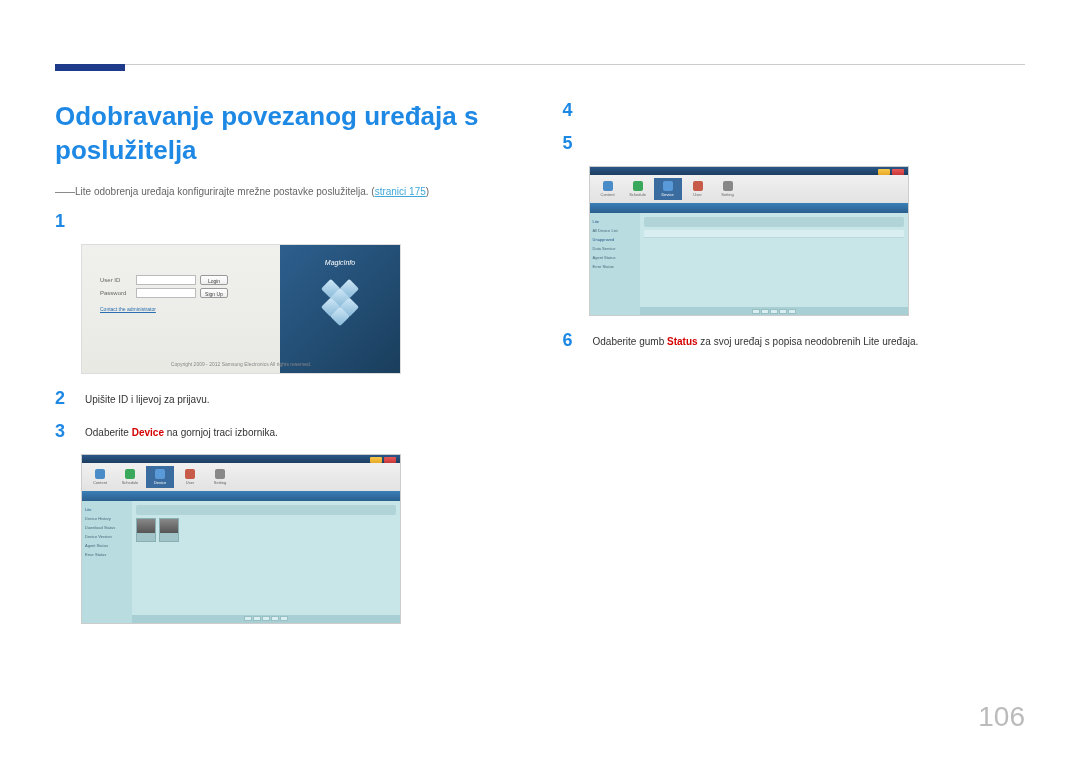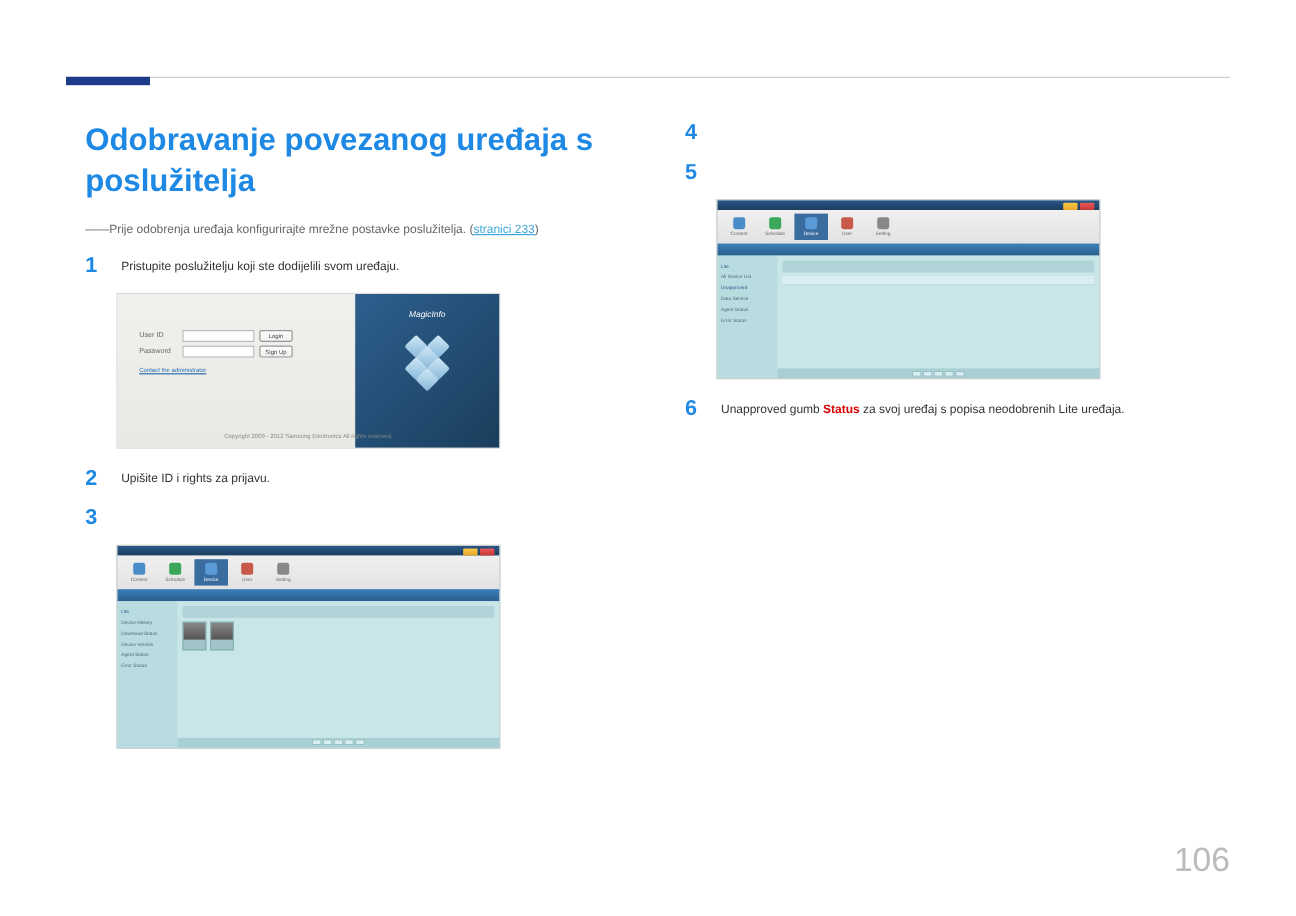--- a/index.html
+++ b/index.html
@@ -12,21 +12,20 @@
       background: #fff;
       width: 1080px;
       height: 763px;
       position: relative;
     }
     .page {
       padding: 60px 51px 30px 55px;
       display: flex;
       flex-direction: column;
       height: 100%;
-      margin-left: 16px;
     }
     .top-rule {
       position: absolute;
       top: 64px;
       left: 55px;
       right: 55px;
       border-top: 1px solid #ccc;
     }
     .blue-marker {
       position: absolute;
@@ -322,26 +321,25 @@
 <div class="page">
   <div class="top-rule"></div>
   <div class="blue-marker"></div>
 
   <div class="content">
 
     <div class="col col-left">
       <h1>Odobravanje povezanog uređaja s poslužitelja</h1>
 
       <div class="note">
-        <span>――Prije odobrenja uređaja konfigurirajte mrežne postavke poslužitelja. (</span><span class="note-link">stranici 233</span><span>)</span>
+        <span>――Lite odobrenja uređaja konfigurirajte mrežne postavke poslužitelja. (</span><span class="note-link">stranici 175</span><span>)</span>
       </div>
 
       <div class="step">
         <div class="step-num">1</div>
-        <div class="step-text">Pristupite poslužitelju koji ste dodijelili svom uređaju.</div>
       </div>
 
       <div class="screenshot login-shot">
         <div class="login-left">
           <div class="login-row">
             <div class="login-label">User ID</div>
             <div class="login-input"></div>
             <div class="login-btn">Login</div>
           </div>
           <div class="login-row">
@@ -360,25 +358,28 @@
             <div class="cube-sq" style="top:13px;left:26px"></div>
             <div class="cube-sq" style="top:26px;left:13px"></div>
             <div class="cube-sq" style="top:26px;left:26px"></div>
           </div>
         </div>
         <div class="login-copy">Copyright 2009 - 2012 Samsung Electronics All rights reserved.</div>
       </div>
 
       <div class="step">
         <div class="step-num">2</div>
-        <div class="step-text">Upišite ID i rights za prijavu.</div>
+        <div class="step-text">Upišite ID i lijevoj za prijavu.</div>
       </div>
 
       <div class="step">
         <div class="step-num">3</div>
+        <div class="step-text">
+          <span>Odaberite </span><span class="bold-red">Device</span><span> na gornjoj traci izbornika.</span>
+        </div>
       </div>
 
       <div class="screenshot app-shot">
         <div class="app-titlebar"></div>
         <div class="app-toolbar">
           <div class="tool-item">
               <div class="tool-icon" style="background:#4a8cc8"></div>
               <span>Content</span>
             </div>
           <div class="tool-item">
@@ -492,20 +493,20 @@
               <div class="foot-btn"></div>
               <div class="foot-btn"></div>
             </div>
           </div>
         </div>
       </div>
 
       <div class="step">
         <div class="step-num">6</div>
         <div class="step-text">
-          <span>Unapproved gumb </span><span class="bold-red">Status</span><span> za svoj uređaj s popisa neodobrenih Lite uređaja.</span>
+          <span>Odaberite gumb </span><span class="bold-red">Status</span><span> za svoj uređaj s popisa neodobrenih Lite uređaja.</span>
         </div>
       </div>
     </div>
   </div>
 
   <div class="page-num">106</div>
 </div>
 
 </body></html>

